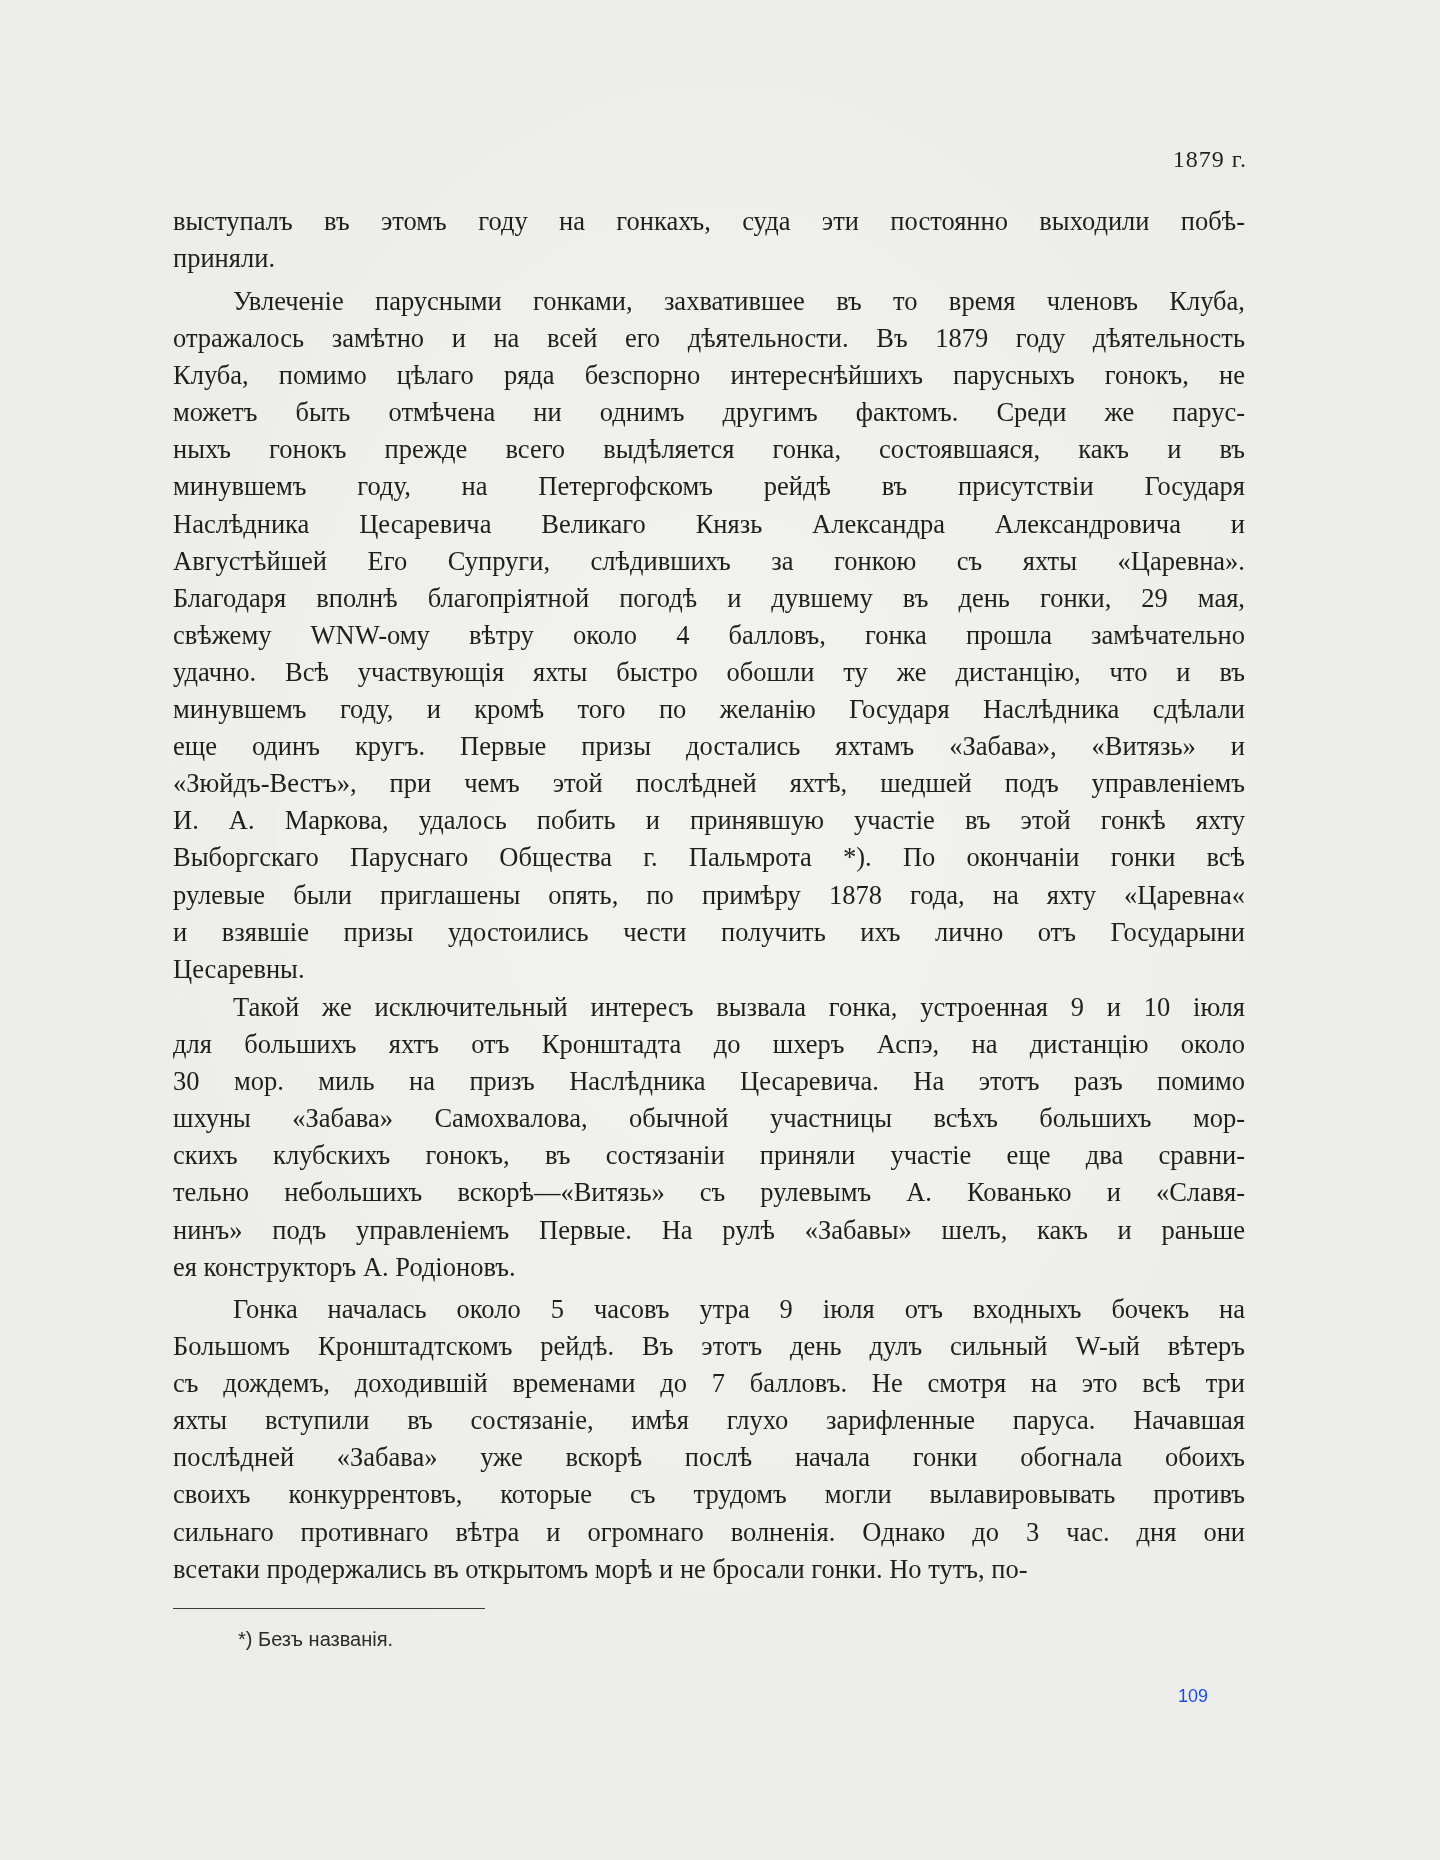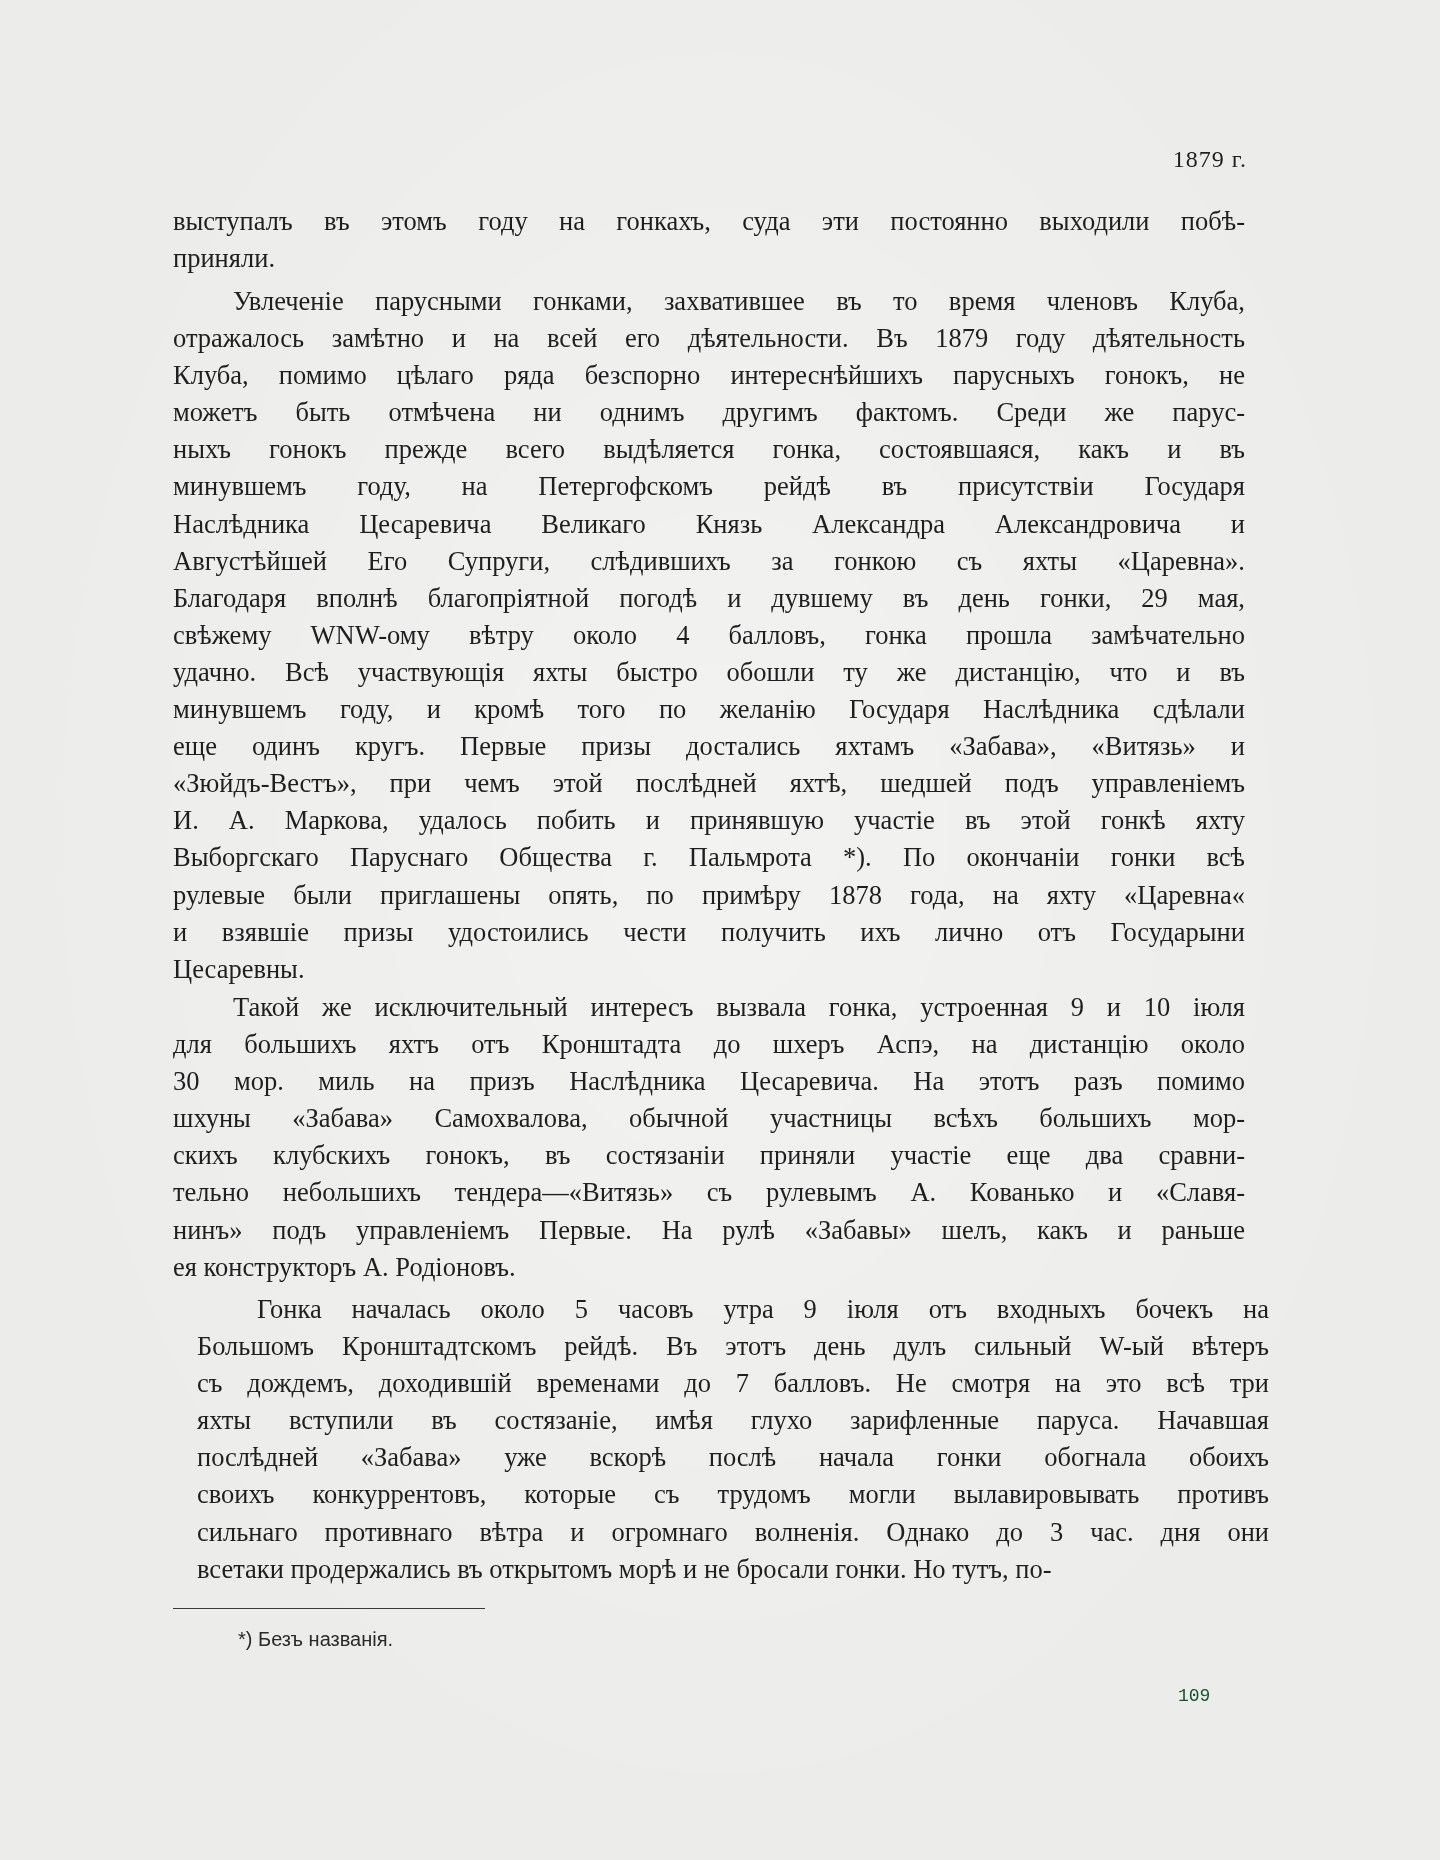--- a/index.html
+++ b/index.html
@@ -34,22 +34,22 @@
     position: absolute; left: 173px; top: 1608px; width: 312px; height: 0;
     border-top: 1.5px solid #3a3a3a;
   }
   .footnote {
     position: absolute; left: 230px; top: 1626px;
     font-family: "Liberation Sans", "DejaVu Sans", sans-serif;
     font-size: 20px; line-height: 26px; white-space: nowrap; color: #2a2a2a; margin-left: 8px;
   }
   .page-number {
     position: absolute; left: 1178px; top: 1684px;
-    font-family: Liberation Mono, monospace;
-    font-size: 18px; line-height: 24px; color: #14532d;
+    font-family: Liberation Sans, sans-serif;
+    font-size: 18px; line-height: 24px; color: #1d4ed8;
   }
 </style>
 </head>
 <body>
 
 <div class="page-shade"></div>
 
 <div class="running-head">1879 г.</div>
 
 <div id="p0" class="para" style="top:203px;">
@@ -76,25 +76,25 @@
     <span class="line">рулевые были приглашены опять, по примѣру 1878 года, на яхту «Царевна«</span>
     <span class="line">и взявшіе призы удостоились чести получить ихъ лично отъ Государыни</span>
     <span class="line last">Цесаревны.</span>
   </div>
 <div id="p2" class="para" style="top:989px;">
     <span class="line indent">Такой же исключительный интересъ вызвала гонка, устроенная 9 и 10 іюля</span>
     <span class="line">для большихъ яхтъ отъ Кронштадта до шхеръ Аспэ, на дистанцію около</span>
     <span class="line">30 мор. миль на призъ Наслѣдника Цесаревича. На этотъ разъ помимо</span>
     <span class="line">шхуны «Забава» Самохвалова, обычной участницы всѣхъ большихъ мор-</span>
     <span class="line">скихъ клубскихъ гонокъ, въ состязаніи приняли участіе еще два сравни-</span>
-    <span class="line">тельно небольшихъ тендера—«Витязь» съ рулевымъ А. Кованько и «Славя-</span>
+    <span class="line">тельно небольшихъ вскорѣ—«Витязь» съ рулевымъ А. Кованько и «Славя-</span>
     <span class="line">нинъ» подъ управленіемъ Первые. На рулѣ «Забавы» шелъ, какъ и раньше</span>
     <span class="line last">ея конструкторъ А. Родіоновъ.</span>
   </div>
-<div id="p3" class="para" style="top:1291px;margin-left:24px;">
+<div id="p3" class="para" style="top:1291px;">
     <span class="line indent">Гонка началась около 5 часовъ утра 9 іюля отъ входныхъ бочекъ на</span>
     <span class="line">Большомъ Кронштадтскомъ рейдѣ. Въ этотъ день дулъ сильный W-ый вѣтеръ</span>
     <span class="line">съ дождемъ, доходившій временами до 7 балловъ. Не смотря на это всѣ три</span>
     <span class="line">яхты вступили въ состязаніе, имѣя глухо зарифленные паруса. Начавшая</span>
     <span class="line">послѣдней «Забава» уже вскорѣ послѣ начала гонки обогнала обоихъ</span>
     <span class="line">своихъ конкуррентовъ, которые съ трудомъ могли вылавировывать противъ</span>
     <span class="line">сильнаго противнаго вѣтра и огромнаго волненія. Однако до 3 час. дня они</span>
     <span class="line last">всетаки продержались въ открытомъ морѣ и не бросали гонки. Но тутъ, по-</span>
   </div>
 

